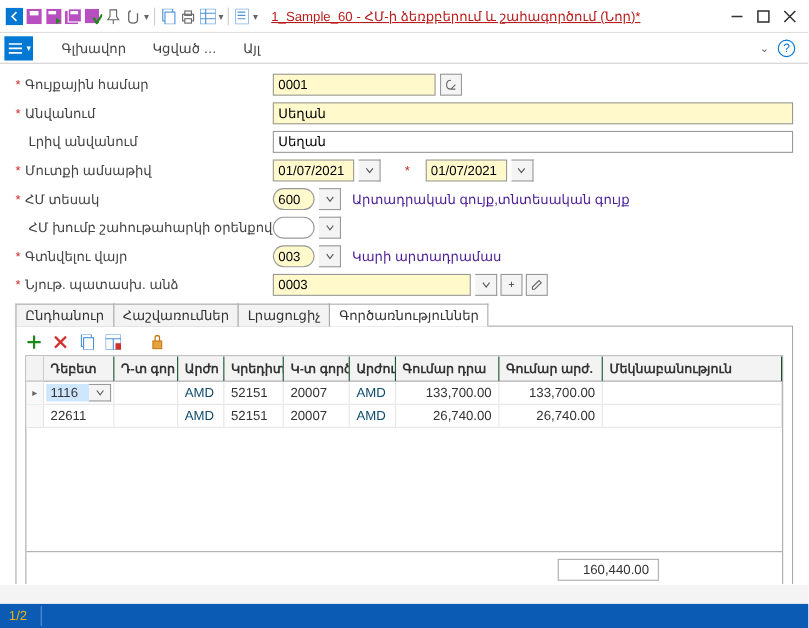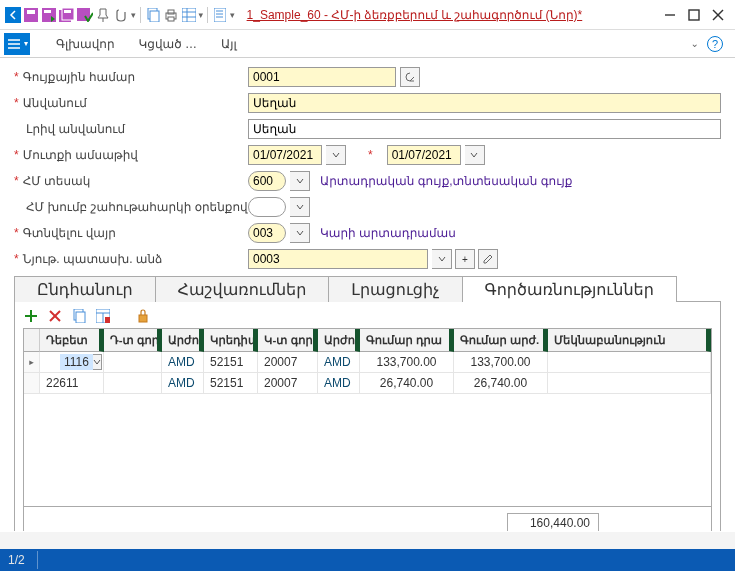--- a/index.html
+++ b/index.html
@@ -30,46 +30,46 @@
   .w80 { width: 74px; }
   .w44 { width: 38px; border-radius: 10px; }
   .w180 { width: 180px; }
   
   .btn-small { width: 20px; height: 20px; border: 1px solid #999; background: #f4f4f4; display: flex; align-items: center; justify-content: center; font-size: 10px; cursor: pointer; }
   .dd { width: 20px; height: 20px; border: 1px solid #999; border-left: none; background: #f4f4f4; display: flex; align-items: center; justify-content: center; cursor: pointer; }
   
   .after-text { color: #4c1d95; margin-left: 6px; }
   
   .tabstrip { display: flex; margin-top: 6px; }
-  .tab { border: 1px solid #aaa; border-bottom: none; background: #f3f3f3; padding: 3px 22px; margin-right: -1px; cursor: pointer; font-size: 16px; }
+  .tab { border: 1px solid #aaa; border-bottom: none; background: #f3f3f3; padding: 3px 8px; margin-right: -1px; cursor: pointer; font-size: 12px; }
   .tab.active { background: #fff; position: relative; z-index: 2; }
   .tabcontent { border: 1px solid #aaa; padding: 6px 8px 8px 8px; height: 248px; margin-top: -1px; display: flex; flex-direction: column; }
   
   .grid-toolbar { display: flex; gap: 8px; align-items: center; margin-bottom: 4px; }
   .gt-icon { width: 16px; height: 16px; display: flex; align-items: center; justify-content: center; cursor: pointer; }
   
   .grid { border: 1px solid #aaa; flex: 1; display: flex; flex-direction: column; }
   .grid-header { display: flex; background: #f3f3f3; }
-  .gh { border-right: 5px solid #14532d; border-bottom: 1px solid #aaa; padding: 4px 6px; font-weight: bold; font-size: 11.5px; overflow: hidden; white-space: nowrap; }
+  .gh { border-right: 1px solid #14532d; border-bottom: 1px solid #aaa; padding: 4px 6px; font-weight: bold; font-size: 11.5px; overflow: hidden; white-space: nowrap; }
   .grid-body { flex: 1; }
   .gr { display: flex; border-bottom: 1px solid #e5e5e5; }
   .gc { border-right: 1px solid #e5e5e5; padding: 3px 6px; font-size: 12px; overflow: hidden; white-space: nowrap; }
   .rowmark { width: 16px; border-right: 1px solid #ccc; border-bottom: 1px solid #aaa; background: #f3f3f3; }
   .rowmark-b { width: 16px; border-right: 1px solid #e5e5e5; background: #f9f9f9; display:flex; align-items:center; justify-content:center; font-size:9px; color:#666;}
-  .num { text-align: center; }
+  .num { text-align: right; }
   .muted { color: #0c4a6e; }
   .sel { background: #cfe6ff; }
   
   .c1 { width: 64px; } .c2 { width: 58px; } .c3 { width: 42px; } .c4 { width: 54px; }
   .c5 { width: 60px; } .c6 { width: 42px; } .c7 { width: 94px; } .c8 { width: 94px; } .c9 { flex: 1; }
   
   .grid-footer { display: flex; justify-content: flex-end; border-top: 1px solid #aaa; padding: 6px 112px 6px 0; }
   .total-box { border: 1px solid #aaa; padding: 2px 8px; width: 92px; text-align: right; }
   
-  .statusbar { position: absolute; bottom: 0; left: 0; right: 0; height: 22px; background: #0b5ab3; color: #e5e5e5; display: flex; align-items: center; padding: 0 8px; }
+  .statusbar { position: absolute; bottom: 0; left: 0; right: 0; height: 22px; background: #0b5ab3; color: #eab308; display: flex; align-items: center; padding: 0 8px; }
   .status-sep { width: 1px; height: 18px; background: rgba(255,255,255,0.35); margin: 0 12px; }
   .scroll-h { position:absolute; bottom:22px; left:0; right:0; height:18px; background:#f4f4f4; border-top:1px solid #fff; }
   
   svg { display: block; }
 </style>
 </head>
 <body>
 
 <div class="titlebar">
   <span class="tb-icon">
@@ -365,21 +365,21 @@
         <div class="gh c5">Կ-տ գործ</div>
         <div class="gh c6">Արժու</div>
         <div class="gh c8">Գումար դրա</div>
         <div class="gh c7">Գումար արժ.</div>
         <div class="gh c9">Մեկնաբանություն</div>
       </div>
       <div class="grid-body">
         <div class="gr">
           <div class="rowmark-b">▸</div>
           <div class="gc c1" style="display:flex;padding:2px;">
-              <span class="sel" style="flex:1;padding:1px 4px;margin-left:18px;">1116</span>
+              <span class="sel" style="flex:1;padding:1px 4px;">1116</span>
               <span class="dd" style="height:16px;">
                 <svg width="8" height="6">
                   <path d="M1 1 L4 5 L7 1" stroke="#555" fill="none"></path>
                 </svg>
               </span>
             </div>
           <div class="gc c2"></div>
           <div class="gc c3 muted">AMD</div>
           <div class="gc c4">52151</div>
           <div class="gc c5">20007</div>

